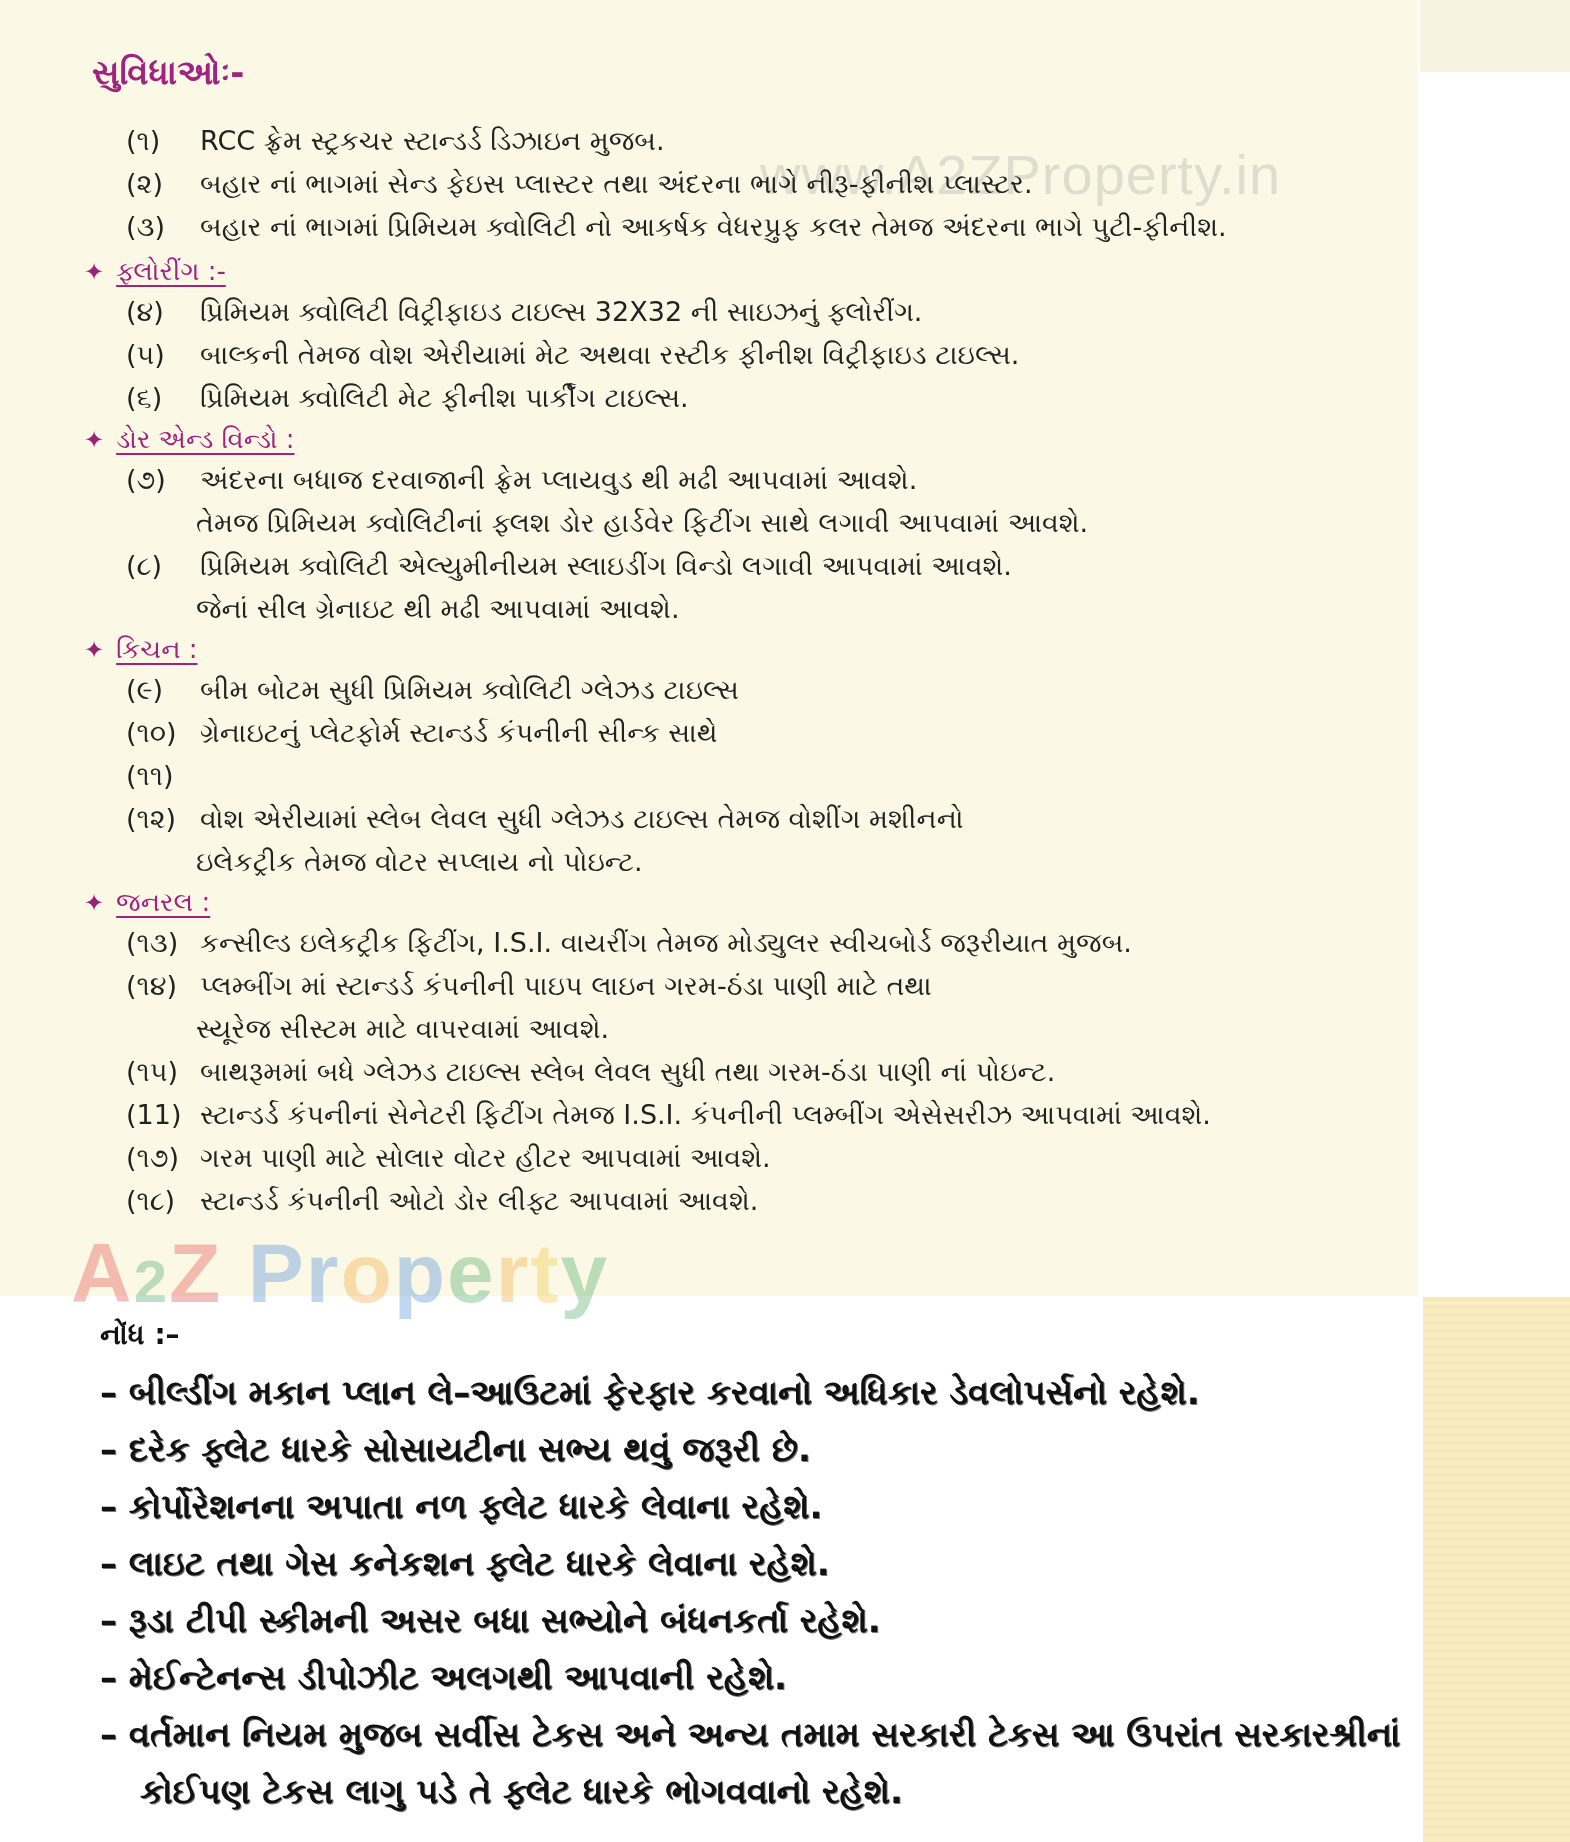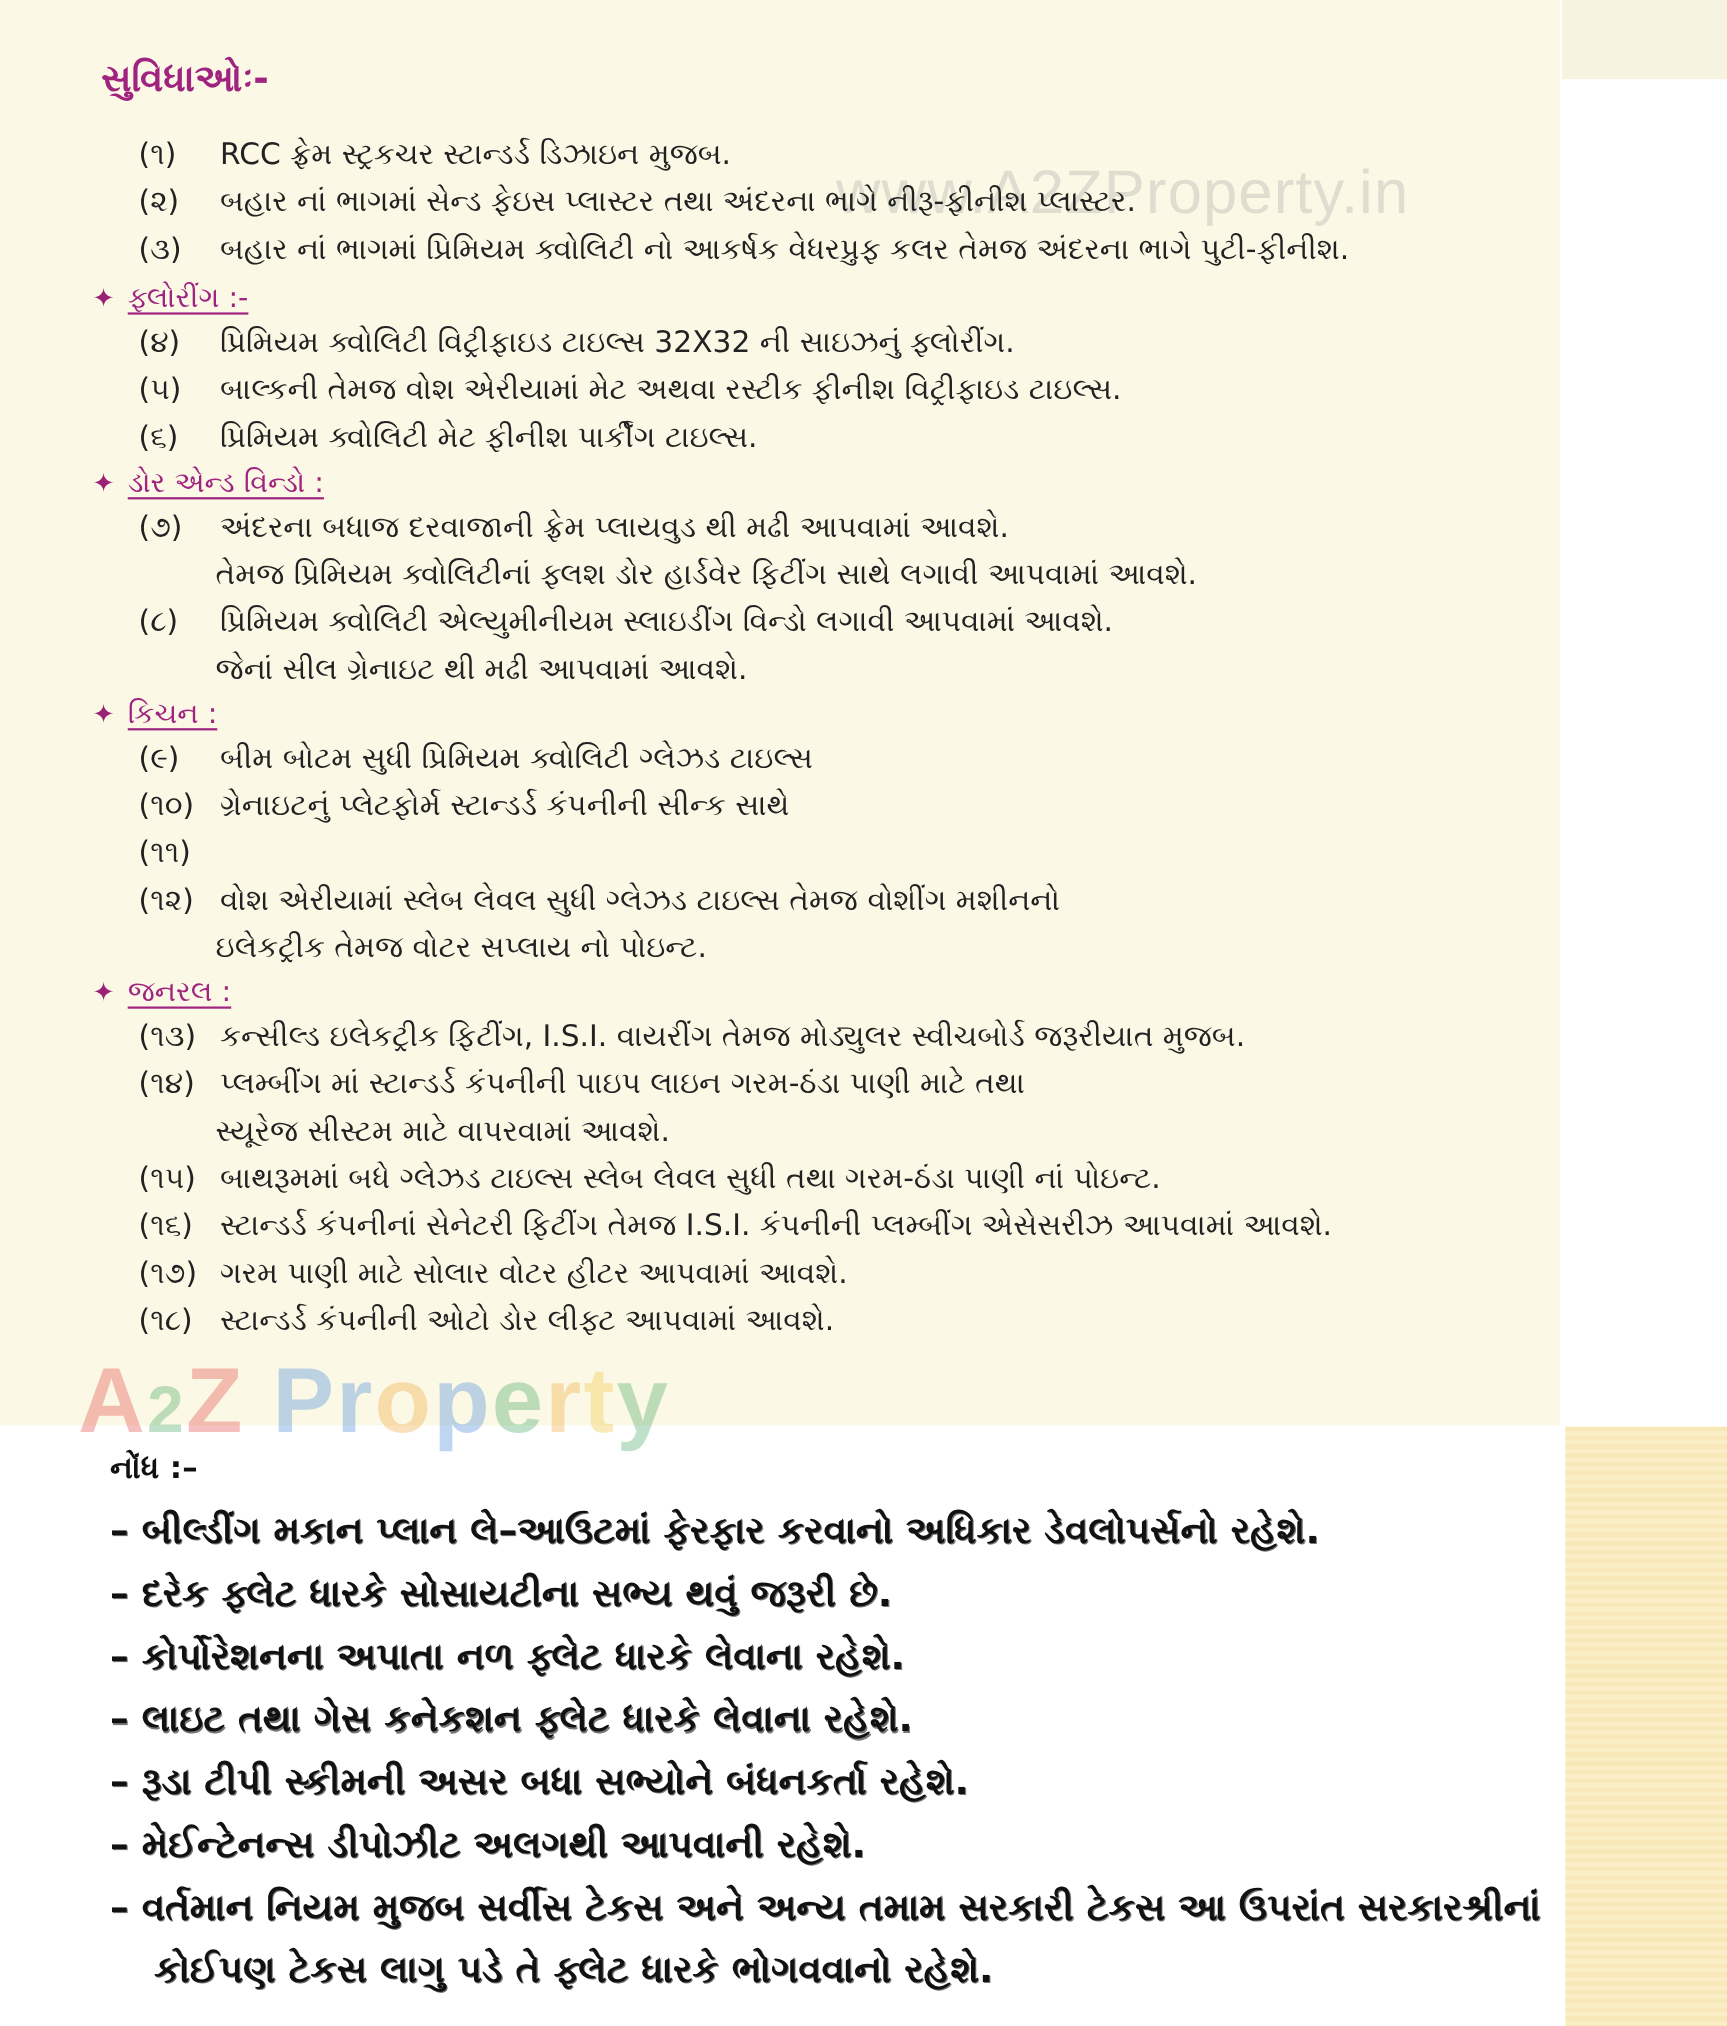--- a/index.html
+++ b/index.html
@@ -178,21 +178,21 @@
 <div class="item" style="top:970px">
   <span class="num">(૧૪)</span>
   <span>પ્લમ્બીંગ માં સ્ટાન્ડર્ડ કંપનીની પાઇપ લાઇન ગરમ-ઠંડા પાણી માટે તથા</span>
 </div>
 <div class="cont" style="top:1013px">સ્યૂરેજ સીસ્ટમ માટે વાપરવામાં આવશે.</div>
 <div class="item" style="top:1056px">
   <span class="num">(૧૫)</span>
   <span>બાથરૂમમાં બધે ગ્લેઝડ ટાઇલ્સ સ્લેબ લેવલ સુધી તથા ગરમ-ઠંડા પાણી નાં પોઇન્ટ.</span>
 </div>
 <div class="item" style="top:1099px">
-  <span class="num">(૧૬)</span>
+  <span class="num">(11)</span>
   <span>સ્ટાન્ડર્ડ કંપનીનાં સેનેટરી ફિટીંગ તેમજ I.S.I. કંપનીની પ્લમ્બીંગ એસેસરીઝ આપવામાં આવશે.</span>
 </div>
 <div class="item" style="top:1142px">
   <span class="num">(૧૭)</span>
   <span>ગરમ પાણી માટે સોલાર વોટર હીટર આપવામાં આવશે.</span>
 </div>
 <div class="item" style="top:1185px">
   <span class="num">(૧૮)</span>
   <span>સ્ટાન્ડર્ડ કંપનીની ઓટો ડોર લીફ્ટ આપવામાં આવશે.</span>
 </div>

